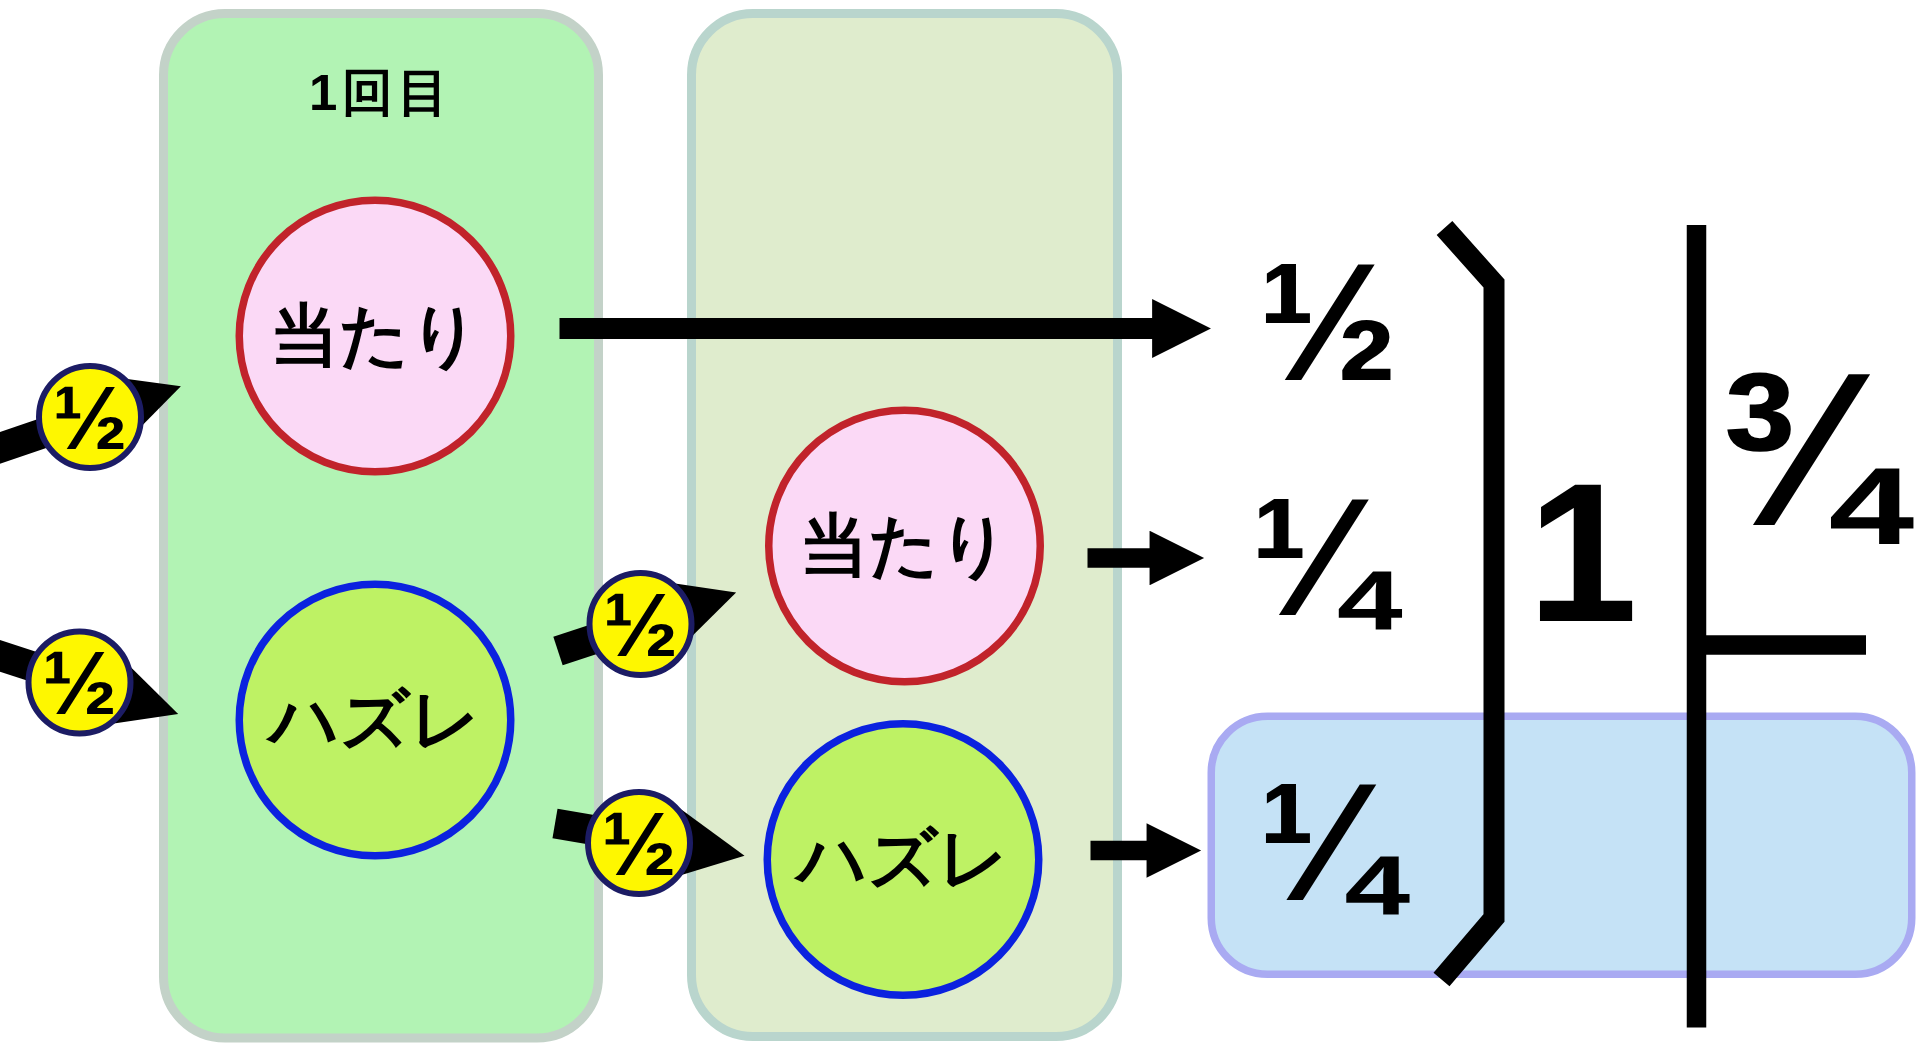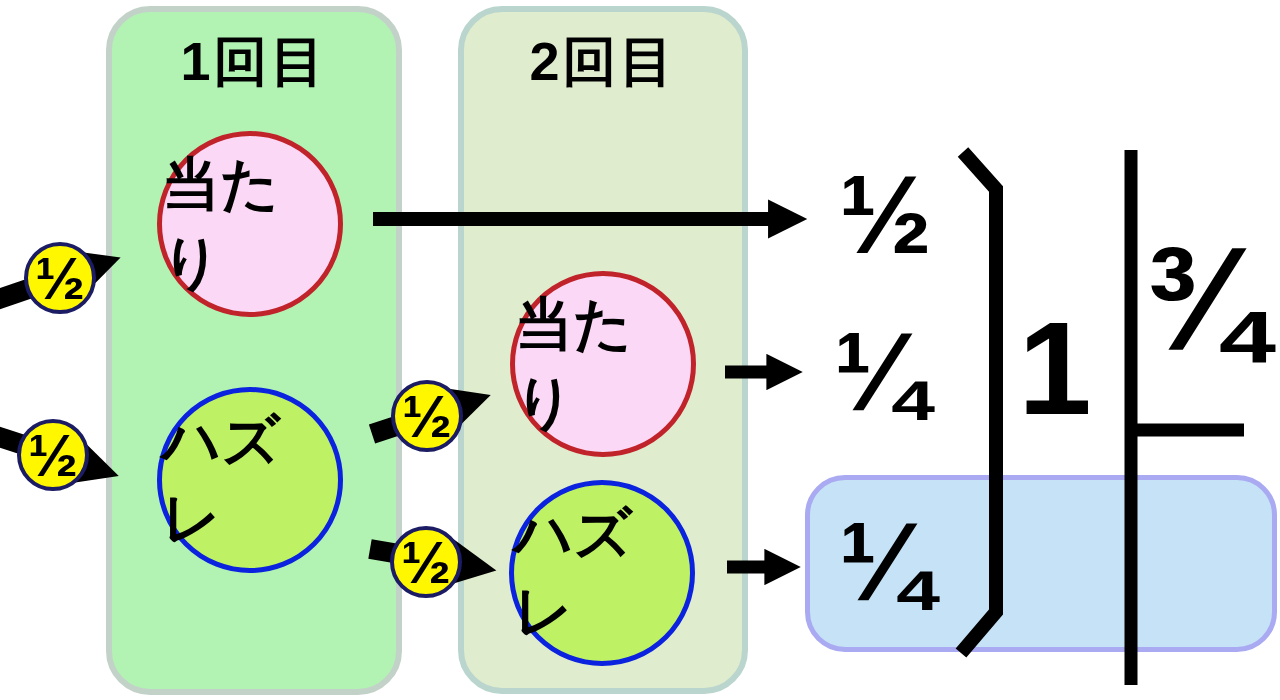--- a/index.html
+++ b/index.html
@@ -5,28 +5,28 @@
   html,body{margin:0;padding:0;background:#ffffff;}
   .canvas{
     position:relative;width:1280px;height:700px;background:#ffffff;
     overflow:hidden;font-family:"Liberation Sans","DejaVu Sans",sans-serif;
   }
   .panel{position:absolute;box-sizing:border-box;border-radius:44px;}
   .panel-r1{left:106px;top:6px;width:296px;height:689px;background:#b2f3b4;border:6px solid #c3d2c8;}
   .panel-r2{left:458px;top:6px;width:290px;height:688px;background:#dfeccd;border:6px solid #b9d5cd;}
   .panel-header{
     position:absolute;display:flex;align-items:center;justify-content:center;
-    font-size:54px;font-weight:bold;color:#000;letter-spacing:3px;
+    font-size:34px;font-weight:bold;color:#000;letter-spacing:3px;
   }
   .hdr-r1{left:106px;top:30px;width:296px;height:64px;}
   .hdr-r2{left:458px;top:30px;width:290px;height:64px;}
   .node{
     position:absolute;box-sizing:border-box;width:186px;height:186px;border-radius:50%;
     display:flex;align-items:center;justify-content:center;
-    font-size:58px;font-weight:bold;color:#000;
+    font-size:46px;font-weight:bold;color:#000;
   }
   .node-win{background:#fbd9f6;border:5px solid #c1232b;}
   .node-lose{background:#bef264;border:5px solid #0b22df;}
   .node-a1{left:157px;top:131px;}
   .node-h1{left:157px;top:387px;}
   .node-a2{left:510px;top:271px;}
   .node-h2{left:509px;top:480px;}
   .svg-layer{position:absolute;left:0;top:0;width:1280px;height:700px;pointer-events:none;z-index:30;}
   .badge{
     position:absolute;box-sizing:border-box;width:72px;height:72px;border-radius:50%;
@@ -55,21 +55,20 @@
 <body>
 
 <div class="canvas">
 
   <div class="panel panel-r1"></div>
   <div class="panel panel-r2"></div>
 
   <div class="highlight-box"></div>
 
   <div class="panel-header hdr-r1">1回目</div>
-  <div class="panel-header hdr-r2">2回目</div>
 
   <div class="node node-win node-a1">
     <span>当たり</span>
   </div>
   <div class="node node-lose node-h1">
     <span>ハズレ</span>
   </div>
   <div class="node node-win node-a2">
     <span>当たり</span>
   </div>

